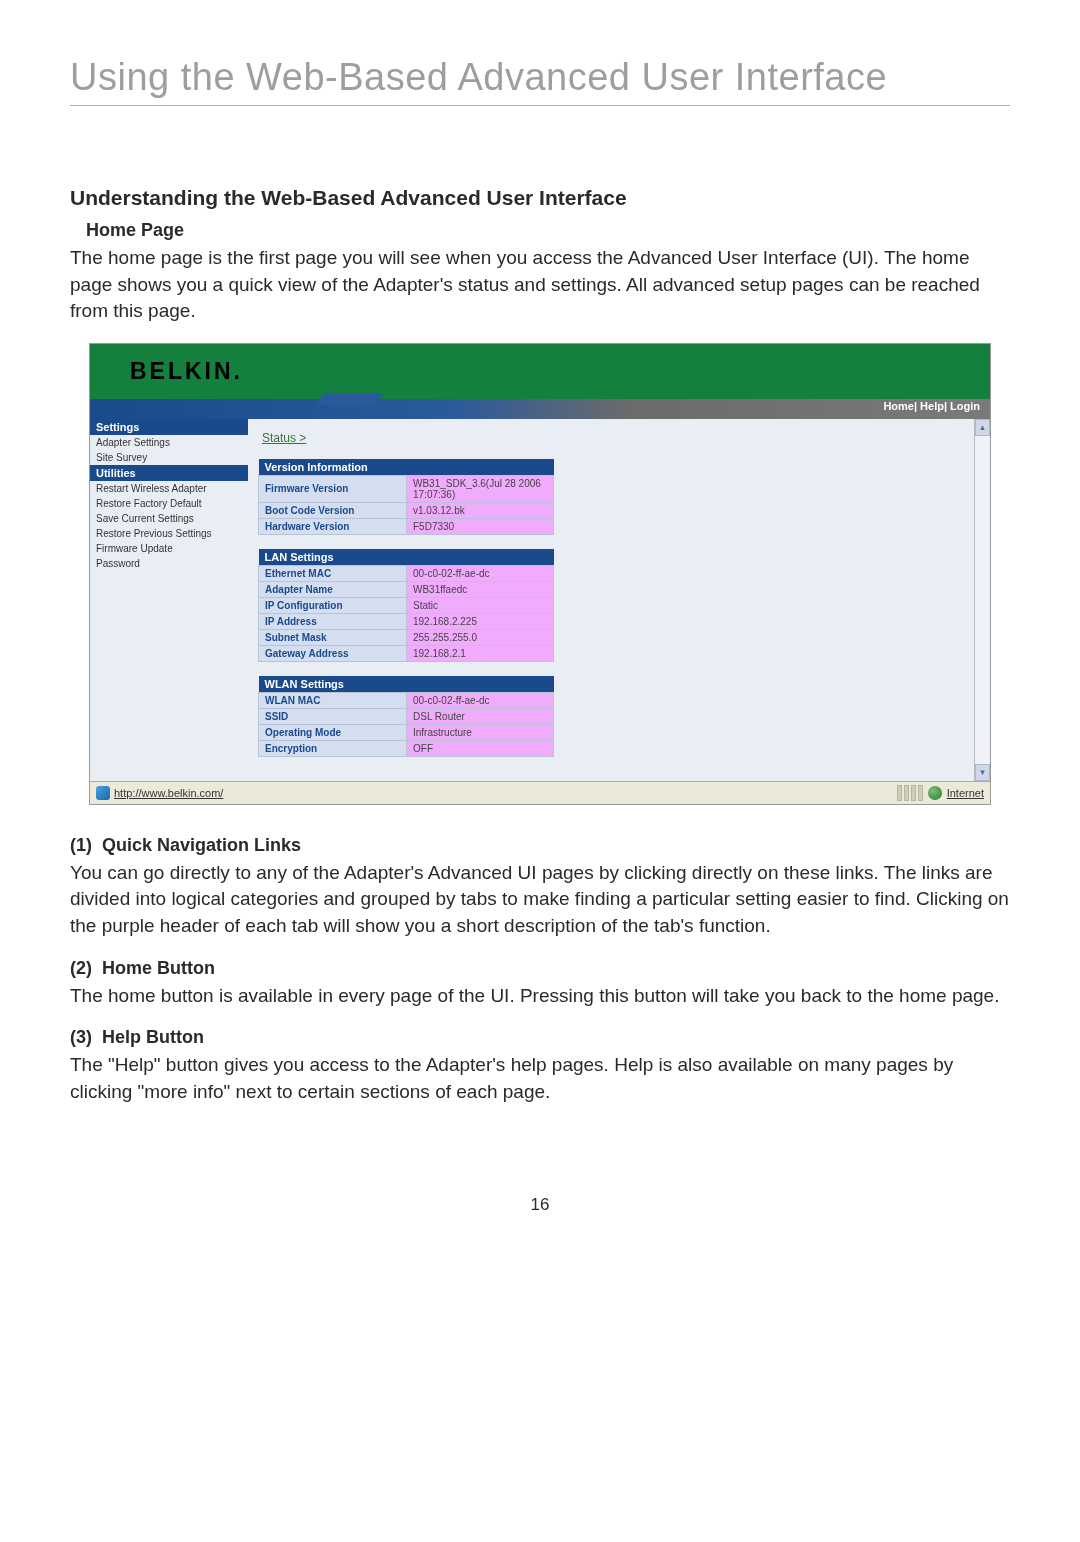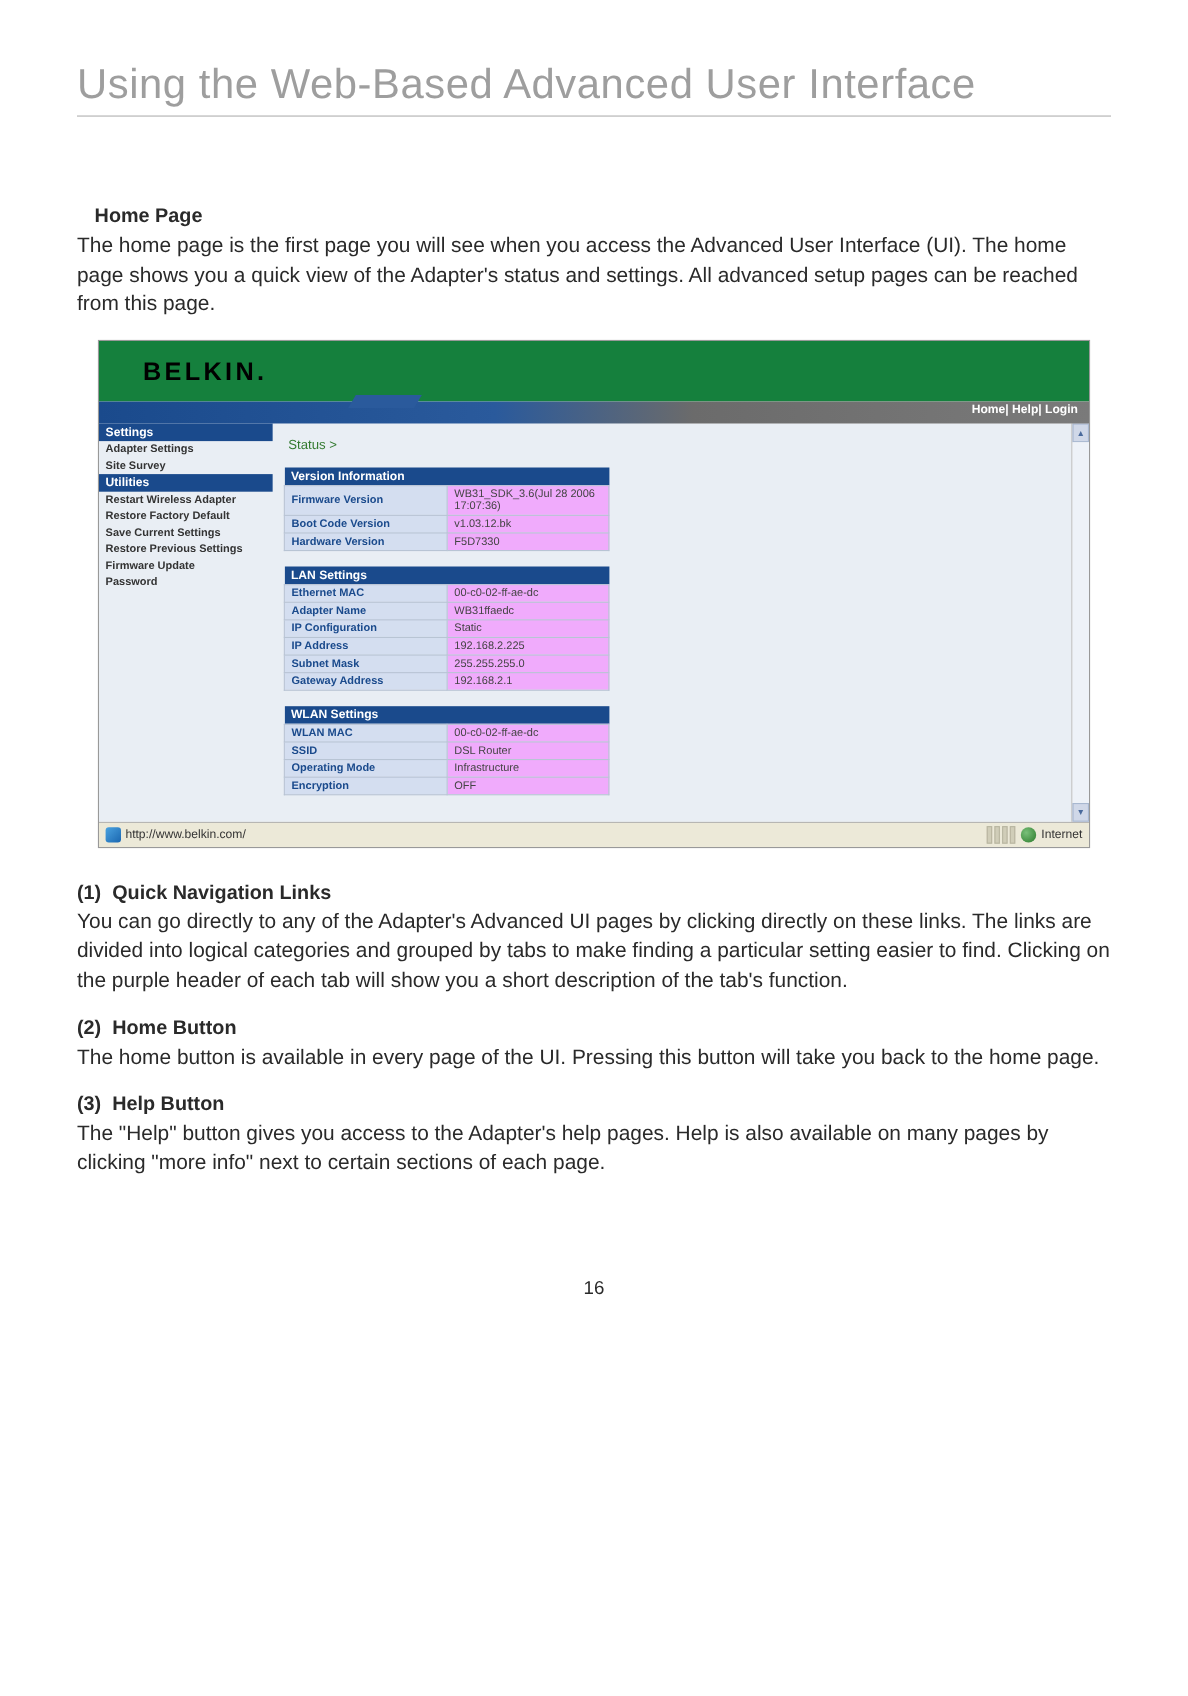--- a/index.html
+++ b/index.html
@@ -117,31 +117,31 @@
     background: #1a4a8c;
     color: #fff;
     font-weight: bold;
     padding: 2px 6px;
     font-size: 11px;
   }
   .ss-side-item {
     padding: 2px 6px;
     color: #333;
     cursor: pointer;
-    font-weight: bold;
   }
   .ss-main {
     flex: 1;
     background: #e9eef4;
     padding: 6px 10px 10px 10px;
   }
   .ss-breadcrumb {
     color: #337a2f;
     font-size: 12px;
     padding: 6px 0 14px 4px;
+    text-decoration: underline;
   }
   .ss-table {
     width: 296px;
     border-collapse: collapse;
     margin-bottom: 14px;
   }
   .ss-thead {
     background: #1a4a8c;
     color: #fff;
     font-weight: bold;
@@ -186,20 +186,21 @@
   .ss-status {
     height: 22px;
     border-top: 1px solid #aaa;
     background: #ece9d8;
     display: flex;
     align-items: center;
     font-size: 11px;
     color: #333;
     padding: 0 6px;
     justify-content: space-between;
+    text-decoration: underline;
   }
   .ss-status-left { display: flex; align-items: center; gap: 4px; }
   .ss-status-right { display: flex; align-items: center; gap: 5px; }
   .ss-ie-icon {
     width: 14px; height: 14px; display: inline-block;
     border-radius: 3px;
     background: linear-gradient(135deg,#4aa3e0,#1a66b0);
   }
   .ss-net-icon {
     width: 14px; height: 14px; display: inline-block;
@@ -208,20 +209,21 @@
   }
   .ss-status-divs { display:flex; gap:2px; }
   .ss-status-divs span{ width:3px; height:14px; background:#d0cdb8; border:1px solid #b8b5a0; display:inline-block; }
 </style>
 </head>
 <body>
 
 <div class="page">
   <h1 class="page-title">Using the Web-Based Advanced User Interface</h1>
 
+  <div class="section-heading">Understanding the Web-Based Advanced User Interface</div>
   <div class="sub-heading">Home Page</div>
   <p class="body-text">The home page is the first page you will see when you access the Advanced User Interface (UI). The home page shows you a quick view of the Adapter's status and settings. All advanced setup pages can be reached from this page.</p>
 
   <div class="screenshot">
     <div class="ss-header">
       <div class="ss-logo">BELKIN.</div>
     </div>
     <div class="ss-topbar">
       <div class="ss-toplinks">
         <span>Home</span>| <span>Help</span>| <span>Login</span>

